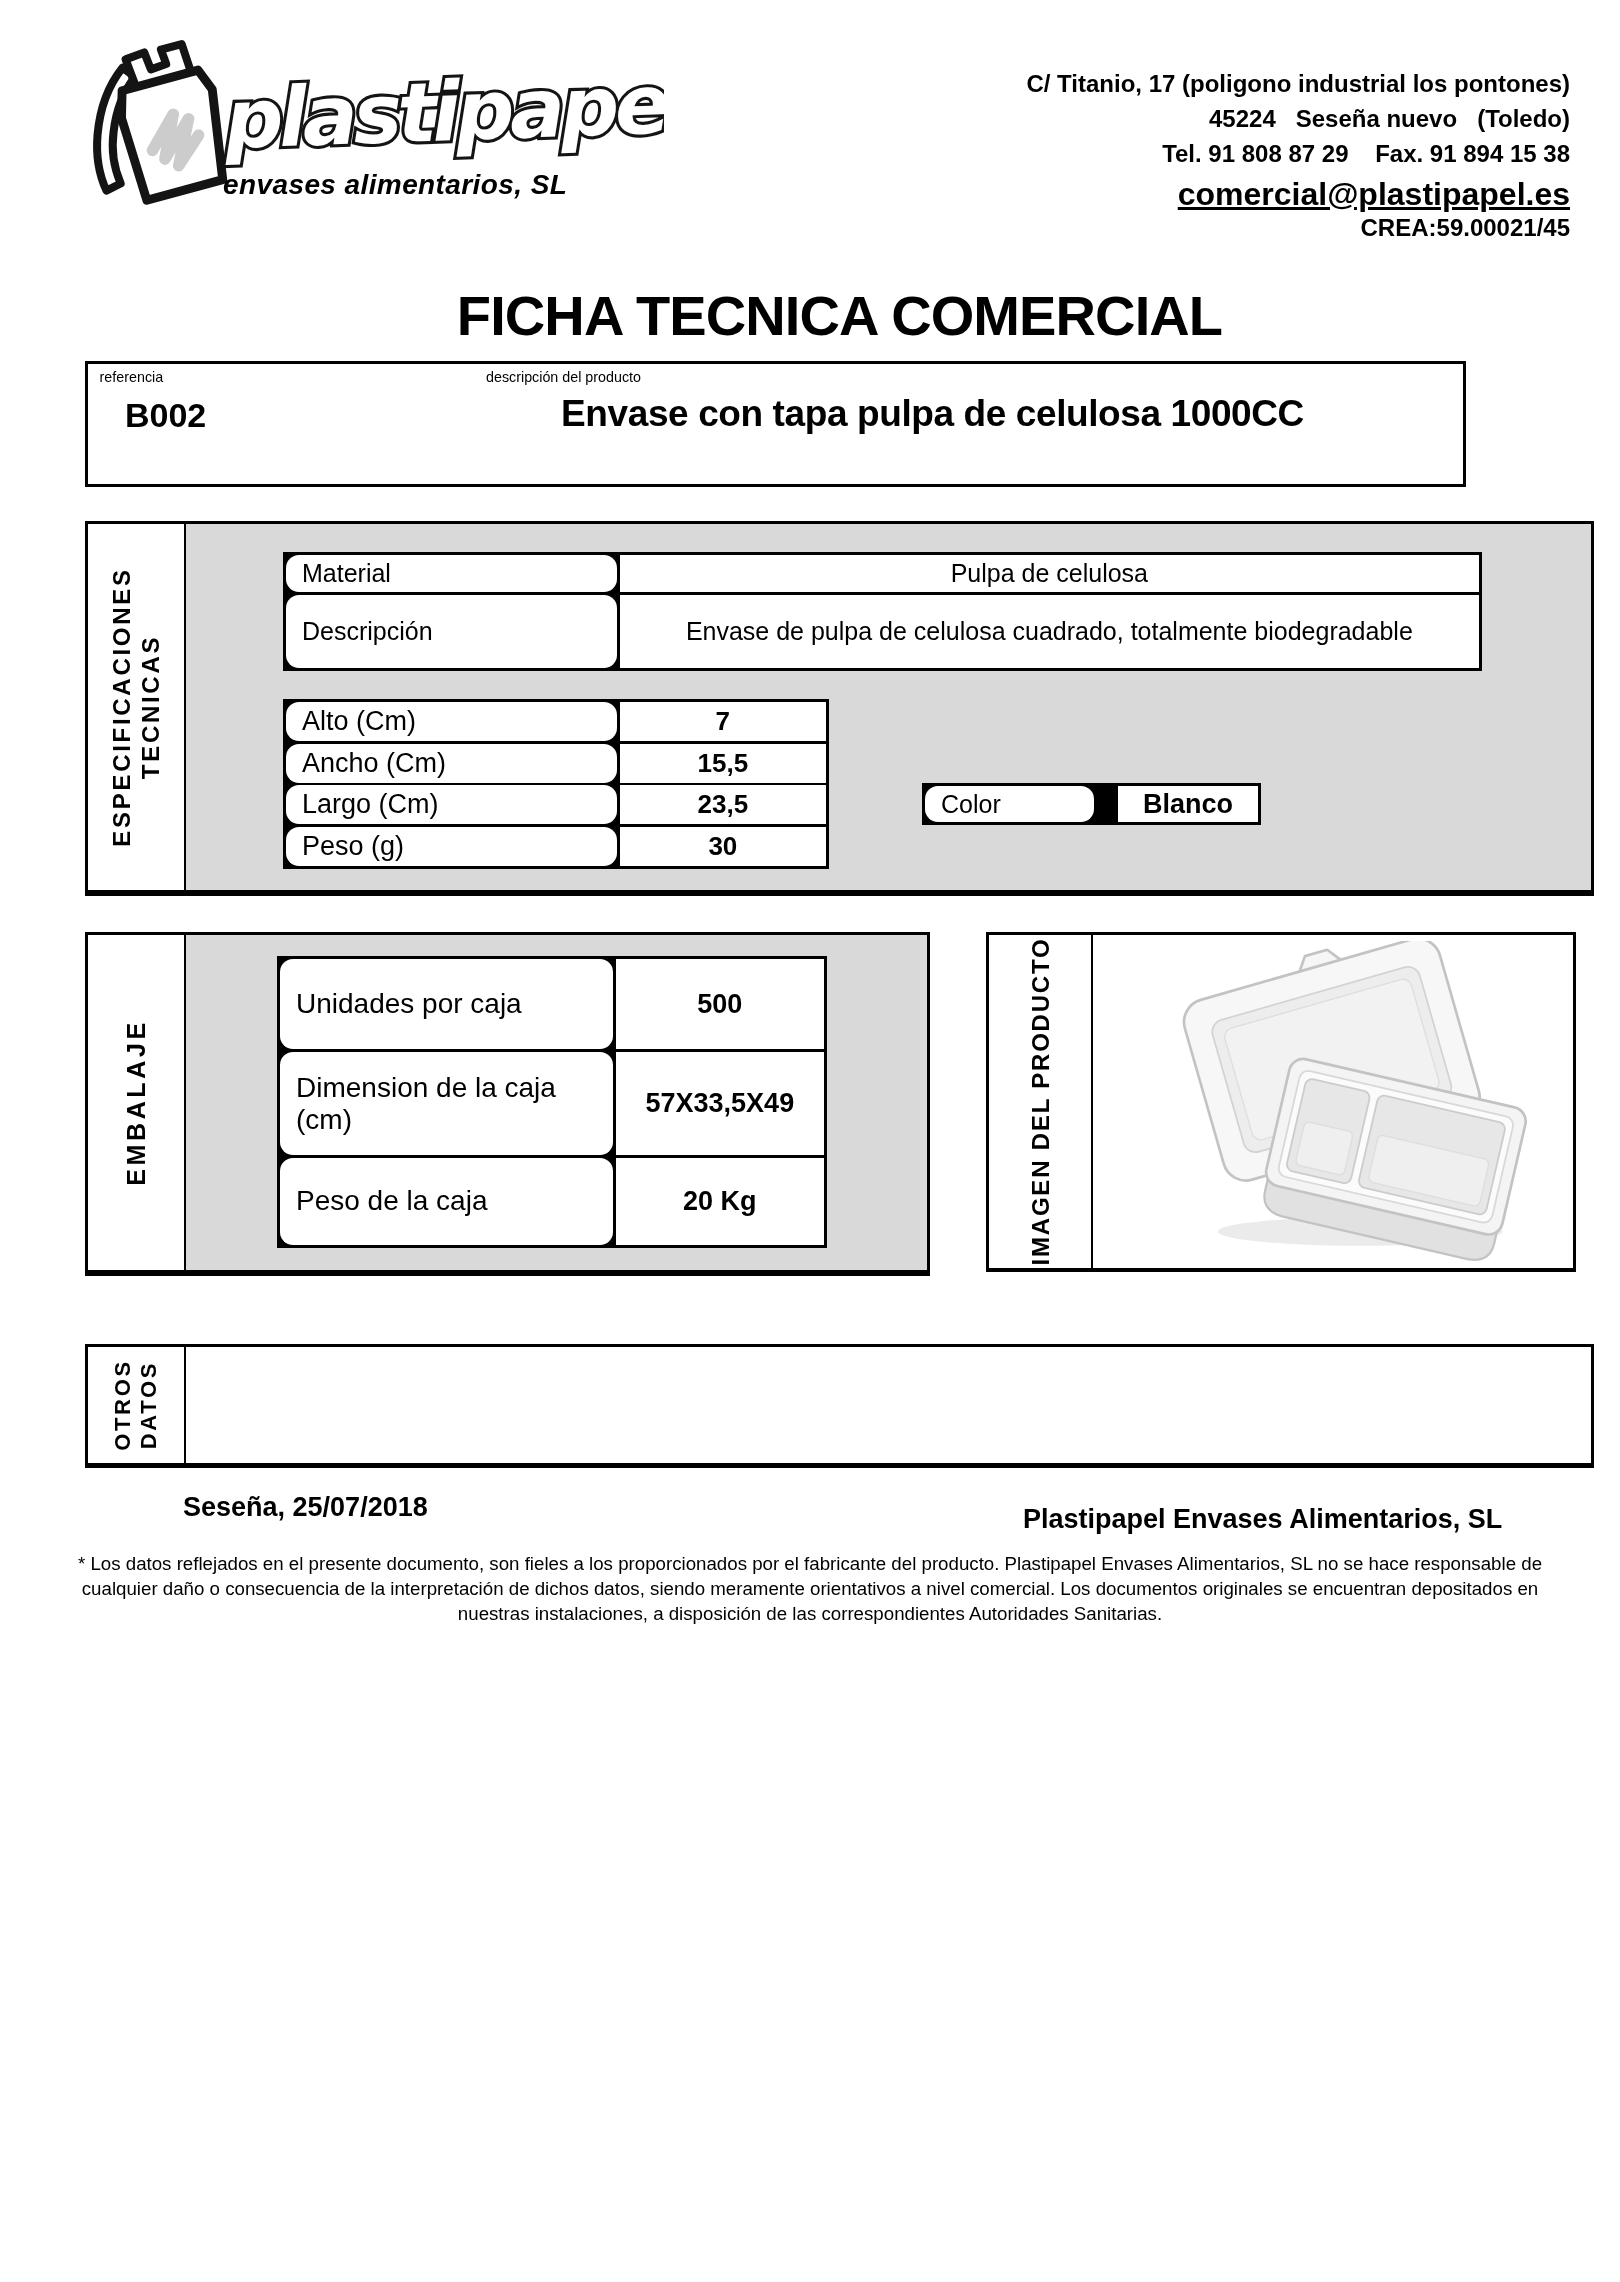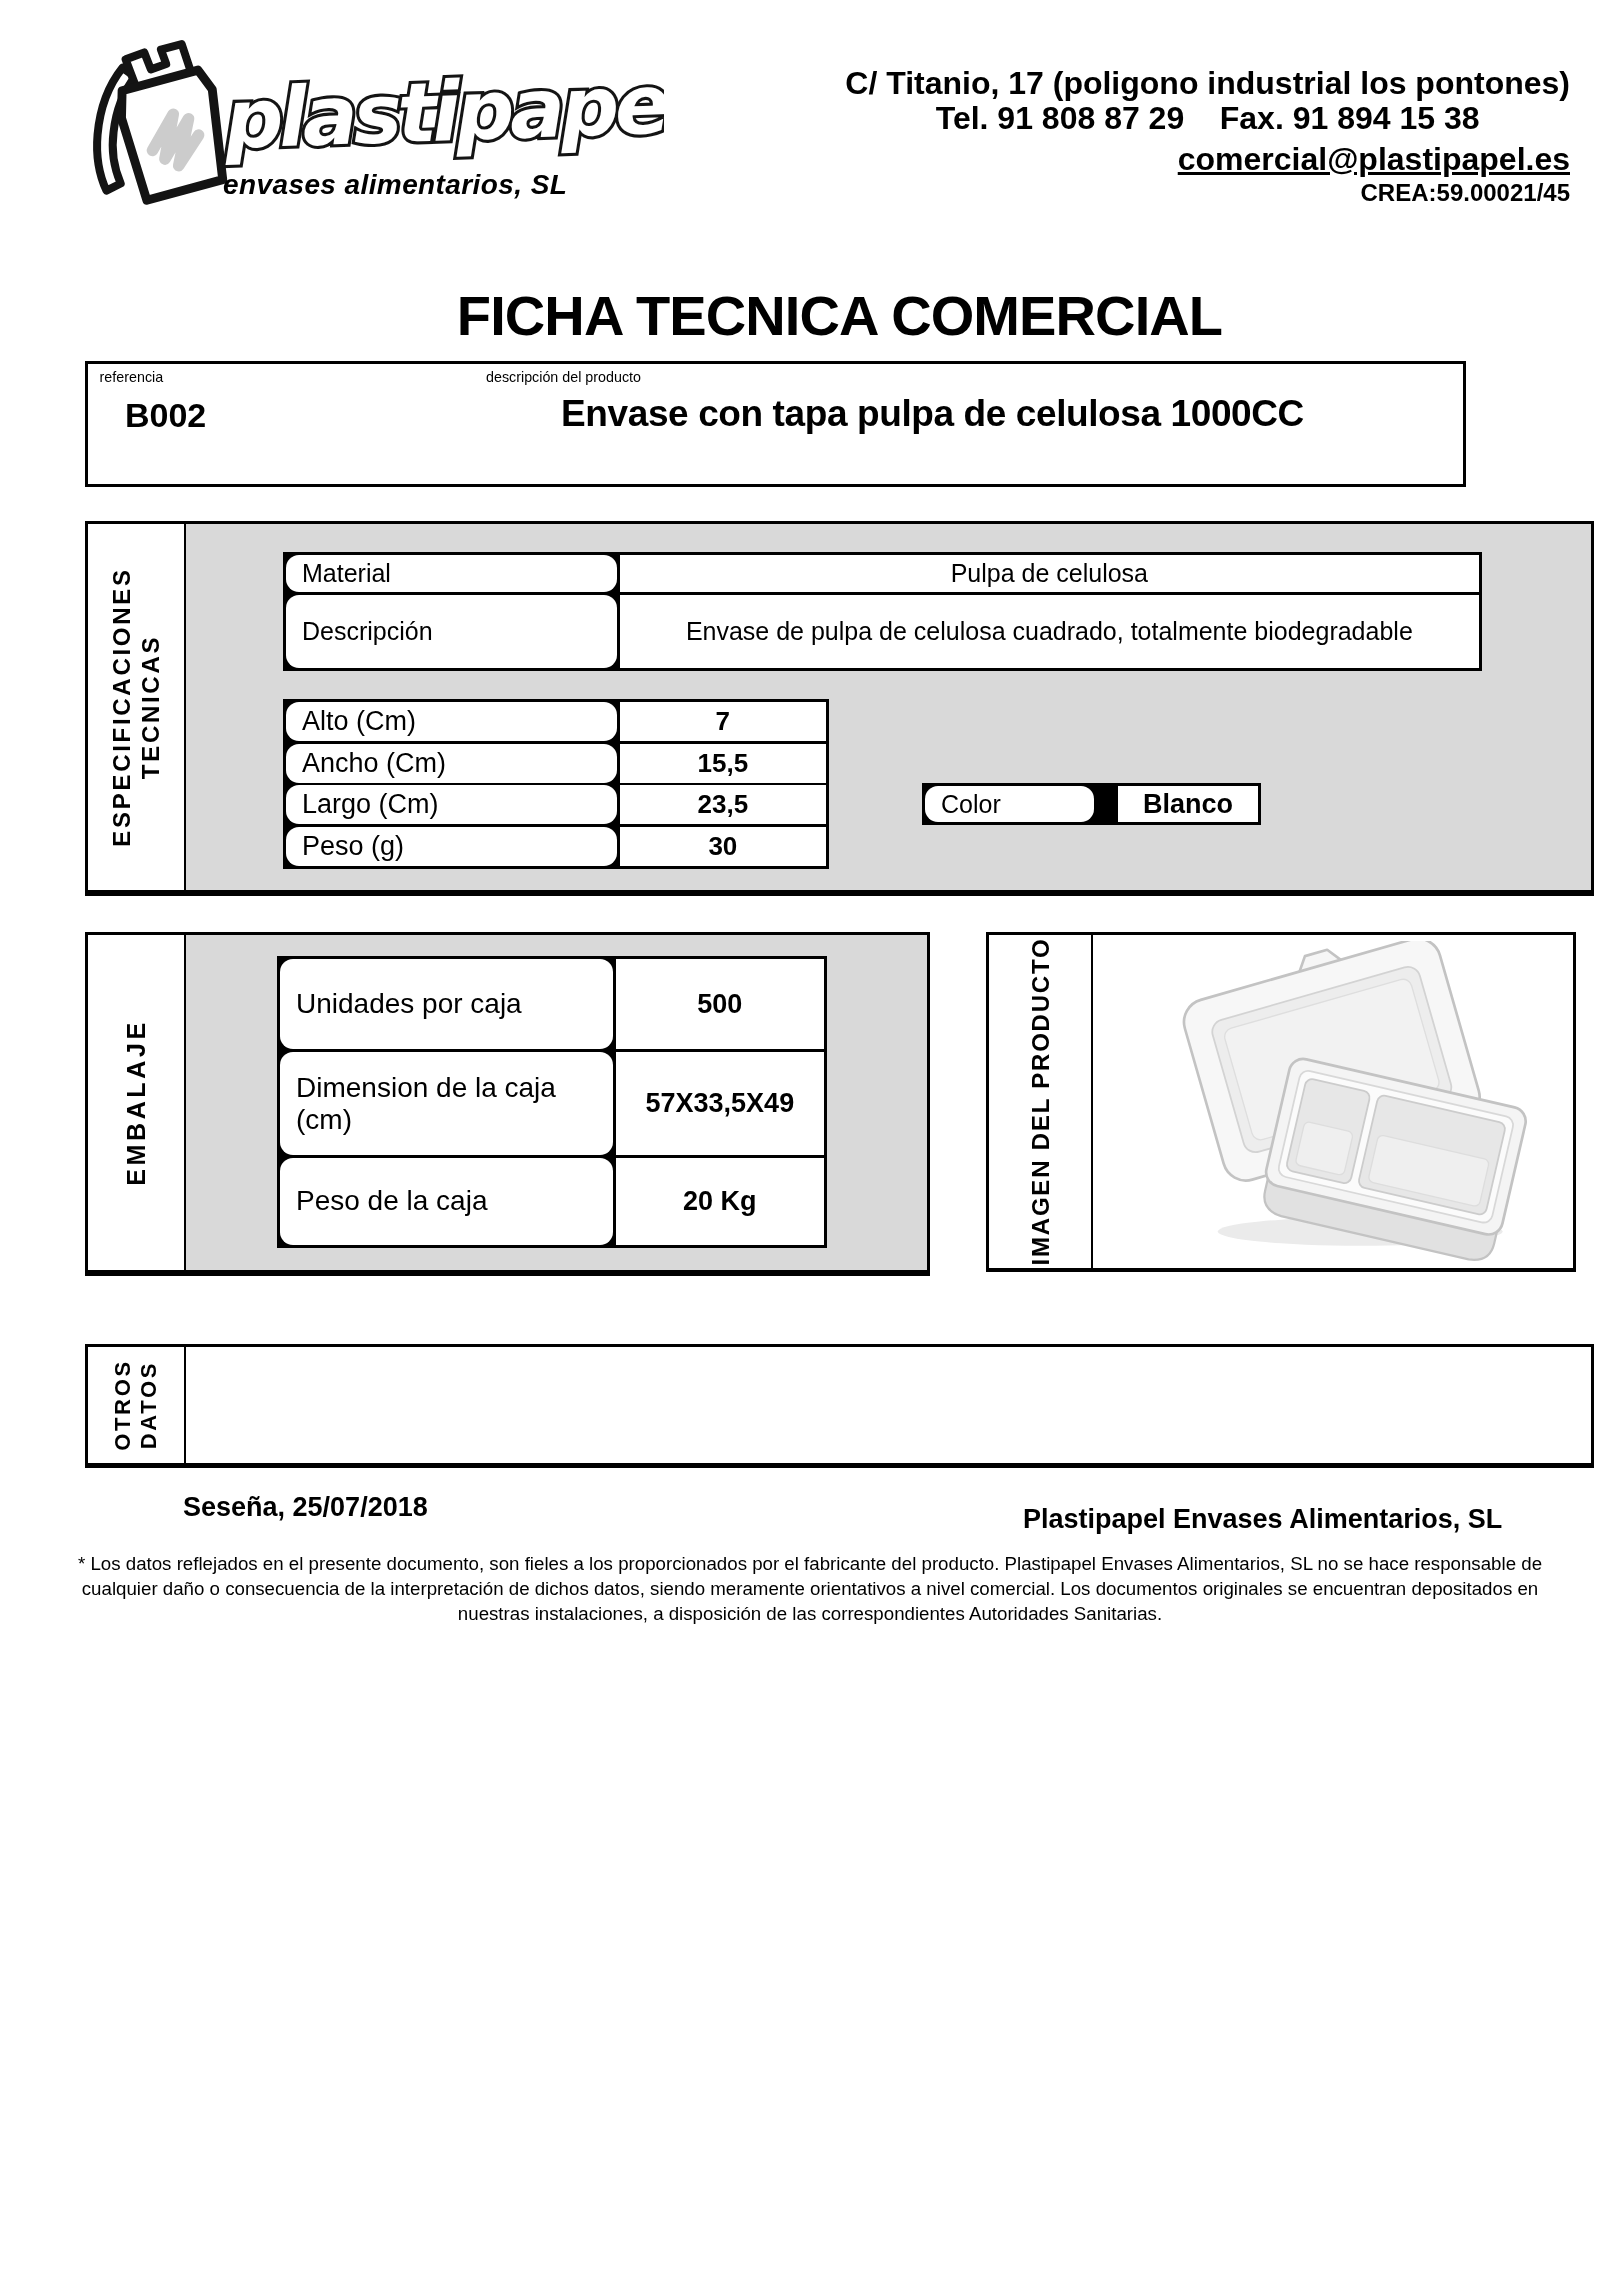--- a/index.html
+++ b/index.html
@@ -9,21 +9,21 @@
     font-family:"Liberation Sans", sans-serif; color:#000; overflow:hidden;
     margin:0 auto;
   }
 
   
   .logo-block { position:absolute; left:58px; top:34px; width:606px; height:178px; }
   .logo-svg { position:absolute; left:0; top:0; }
   .logo-subtitle { position:absolute; left:165px; top:135px; font-size:28px; font-weight:bold; letter-spacing:0.4px;font-style:italic; }
 
   .contact-block { position:absolute; top:66px; right:51px; text-align:right; font-weight:bold; }
-  .contact-line { font-size:32px; line-height:35px; white-space:pre;text-align:center; }
+  .contact-line { font-size:24px; line-height:35px; white-space:pre; }
   .contact-email { display:inline-block; margin-top:6.2px; font-size:32px; line-height:34px; text-decoration:underline; }
   .contact-crea { font-size:24px; line-height:34px; }
 
   
   .main-title {
     position:absolute; left:85px; top:278px; width:1509px; text-align:center;
     font-size:56px; font-weight:bold; letter-spacing:-0.9px; line-height:76px; white-space:nowrap;
   }
 
   
@@ -97,20 +97,21 @@
         </g>
       </g>
 
       <text x="188" y="128" font-family="'DejaVu Sans', sans-serif" font-size="92" font-weight="bold" font-style="italic" letter-spacing="-5" fill="#ffffff" stroke="#141414" stroke-width="7" paint-order="stroke" transform="rotate(-2 188 128)">plastipapel</text>
     </svg>
     <div class="logo-subtitle">envases alimentarios, SL</div>
   </div>
 
   <div class="contact-block">
     <div class="contact-line">C/ Titanio, 17 (poligono industrial los pontones)</div>
+    <div class="contact-line">45224   Seseña nuevo   (Toledo)</div>
     <div class="contact-line">Tel. 91 808 87 29    Fax. 91 894 15 38</div>
     <div><span class="contact-email">comercial@plastipapel.es</span></div>
     <div class="contact-crea">CREA:59.00021/45</div>
   </div>
 
   <div class="main-title">FICHA TECNICA COMERCIAL</div>
 
   <div class="ref-box">
     <div class="small-label ref-label">referencia</div>
     <div class="small-label desc-label">descripción del producto</div>

